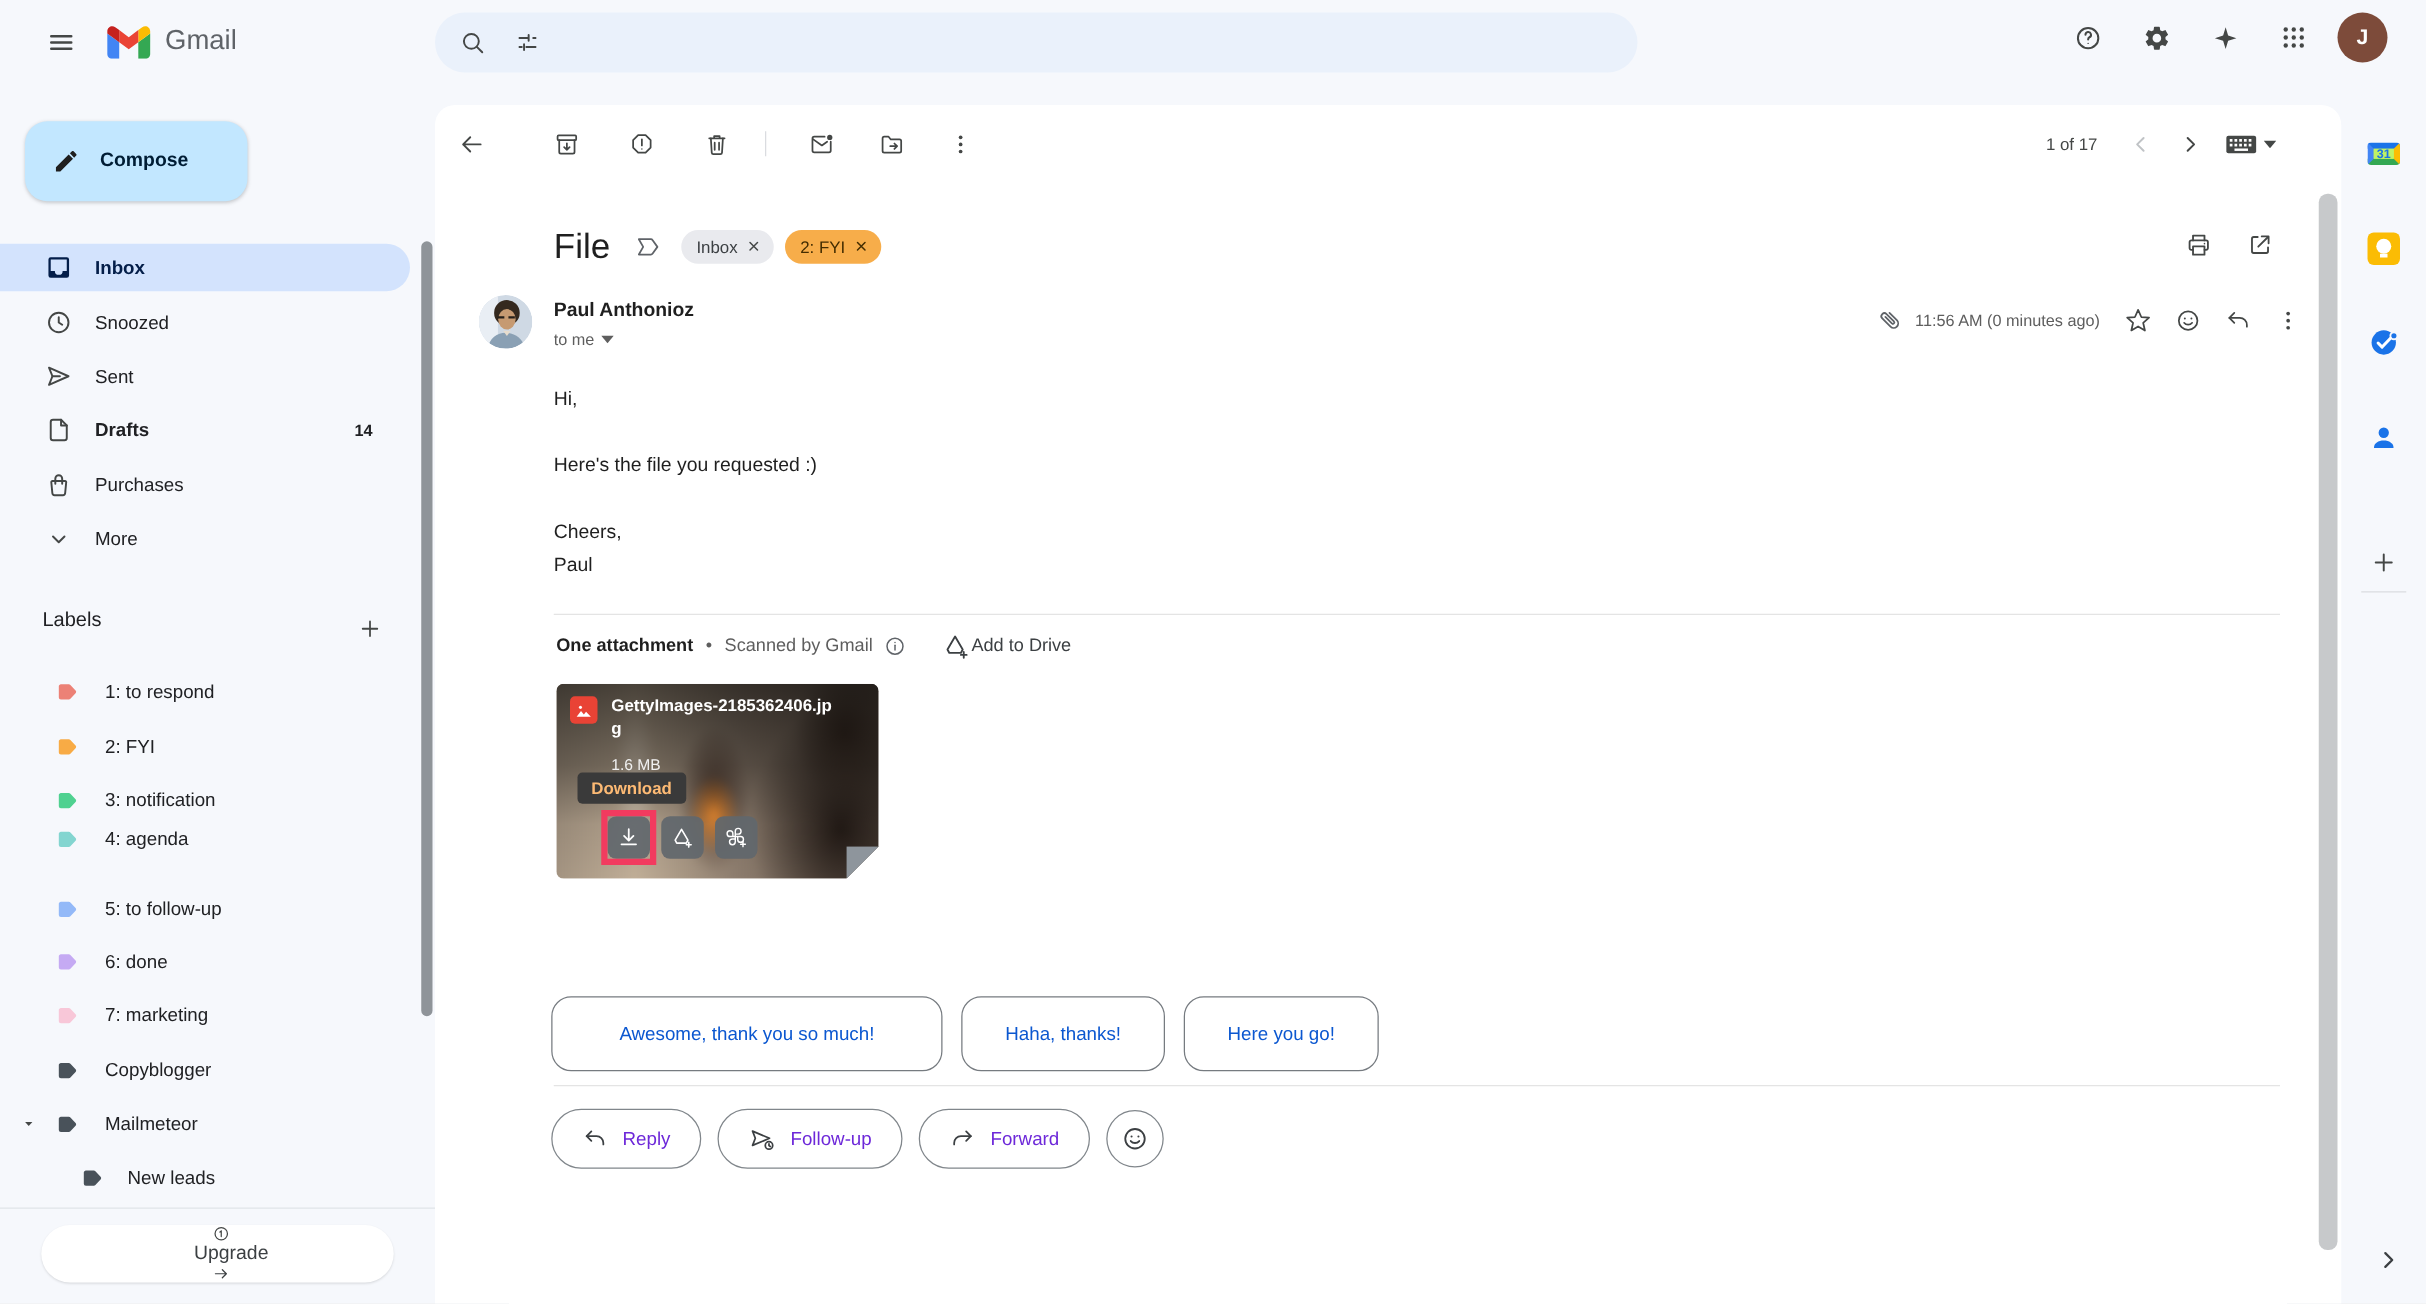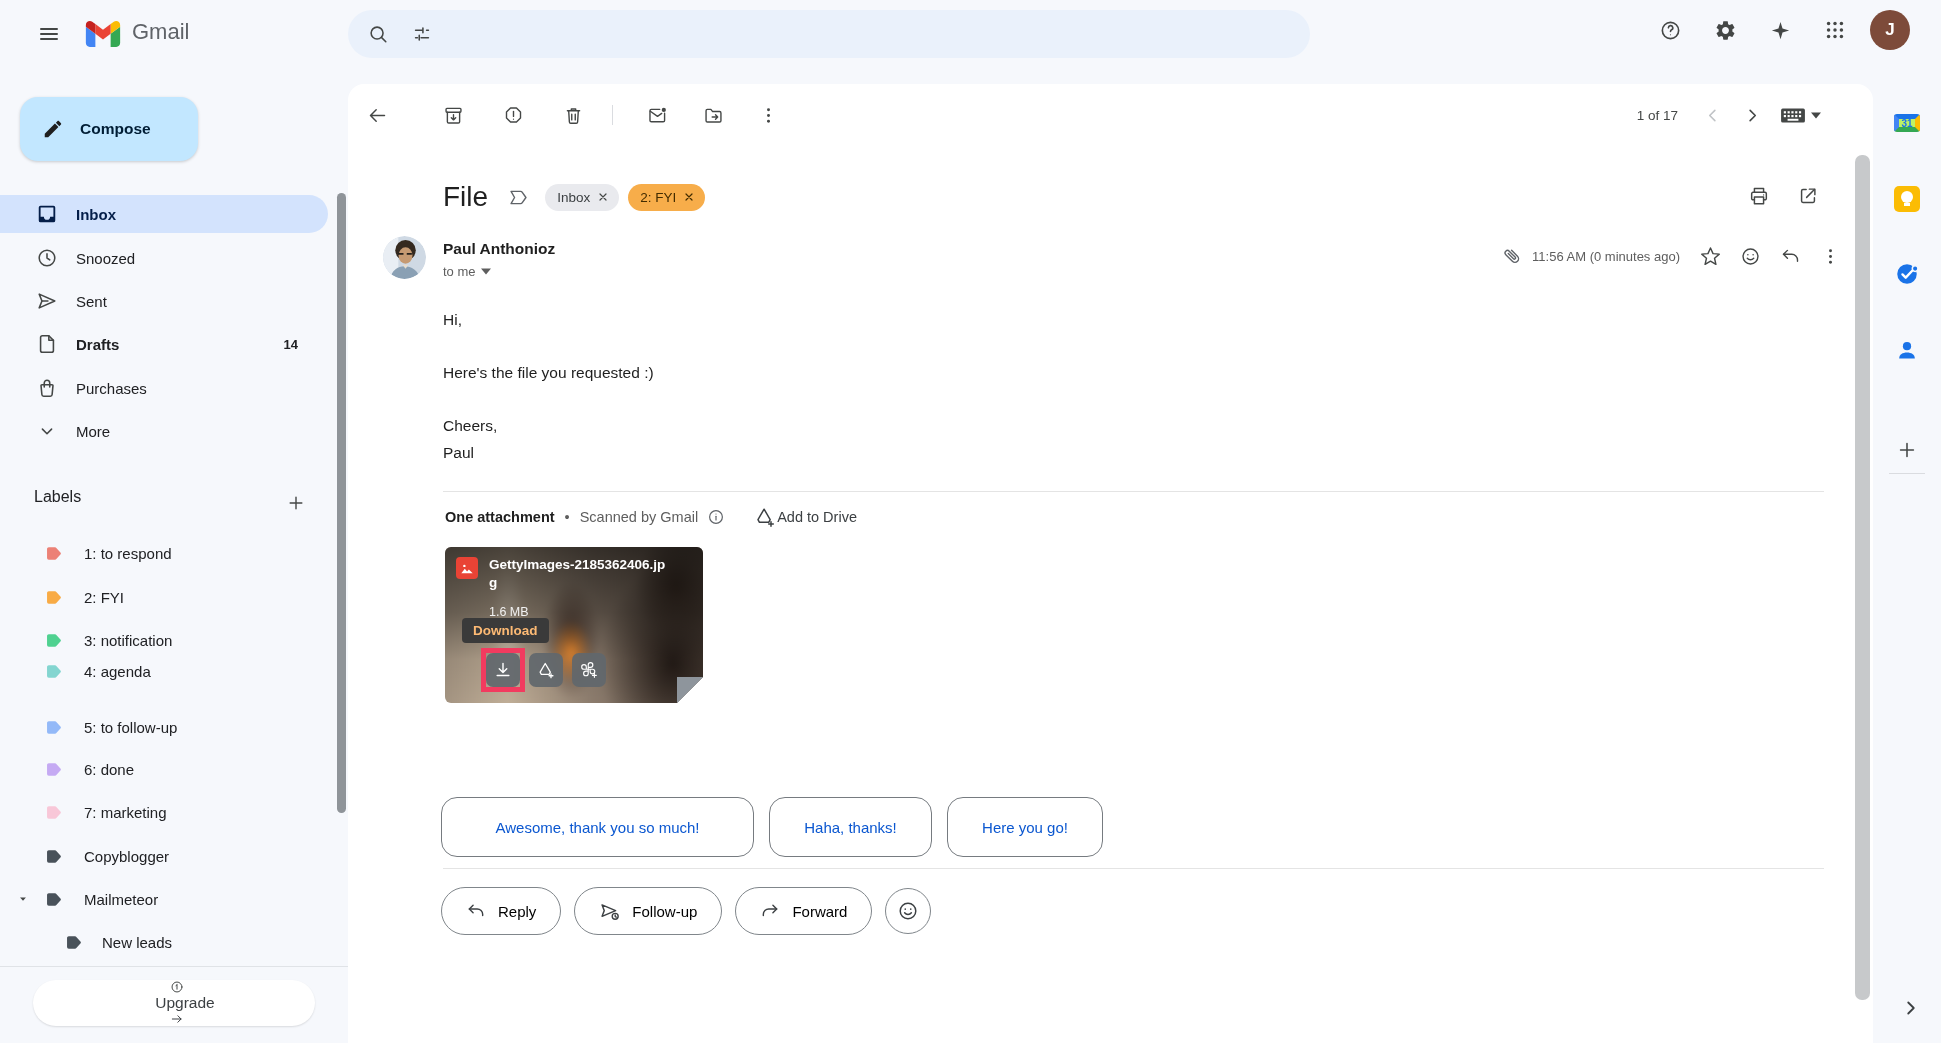--- a/index.html
+++ b/index.html
@@ -100,21 +100,21 @@
              background:rgba(97,103,109,.92); display:flex; align-items:center; justify-content:center; z-index:5; }
   .att-annot { position:absolute; left:36px; top:101px; width:44px; height:44px; border:5px solid #f23b5f;
                z-index:6; pointer-events:none; }
   .att-fold { position:absolute; right:0; bottom:0; width:26px; height:26px; background:#8e959c;
               clip-path:polygon(0 0,100% 0,0 100%); z-index:2; }
   
   .smart-row { position:absolute; left:93px; top:713px; display:flex; gap:15px; }
   .smart-btn { height:60px; border-radius:16px; border:1px solid #767b80; background:#fff; color:#0b57d0;
                font-size:15px; font-weight:500; padding:0 21px; cursor:pointer; font-family:"Liberation Sans",sans-serif; }
   .act-row { position:absolute; left:93px; top:803px; display:flex; gap:13px; align-items:center; }
-  .act-btn { height:48px; border-radius:24px; border:1px solid #80868b; background:#fff; color:#000000;
+  .act-btn { height:48px; border-radius:24px; border:1px solid #80868b; background:#fff; color:#6d28d9;
              font-size:15px; font-weight:500; padding:0 24px; cursor:pointer; display:flex; align-items:center;
              gap:12px; font-family:"Liberation Sans",sans-serif; }
   .emoji-btn { width:46px; height:46px; border-radius:50%; border:1px solid #80868b; background:#fff;
                display:flex; align-items:center; justify-content:center; cursor:pointer; }
   
   .side-panel { position:absolute; right:0; top:68px; width:68px; bottom:0; }
   .sp-item { position:absolute; left:14px; width:40px; height:40px; display:flex; align-items:center;
              justify-content:center; cursor:pointer; border:none; background:none; }
   .cal-icon { width:26px; height:18px; background:#bef264; border-radius:3px; border-top:5px solid #1a73e8;
               border-left:5px solid #4285f4; border-right:5px solid #fbbc04; border-bottom:5px solid #34a853;

